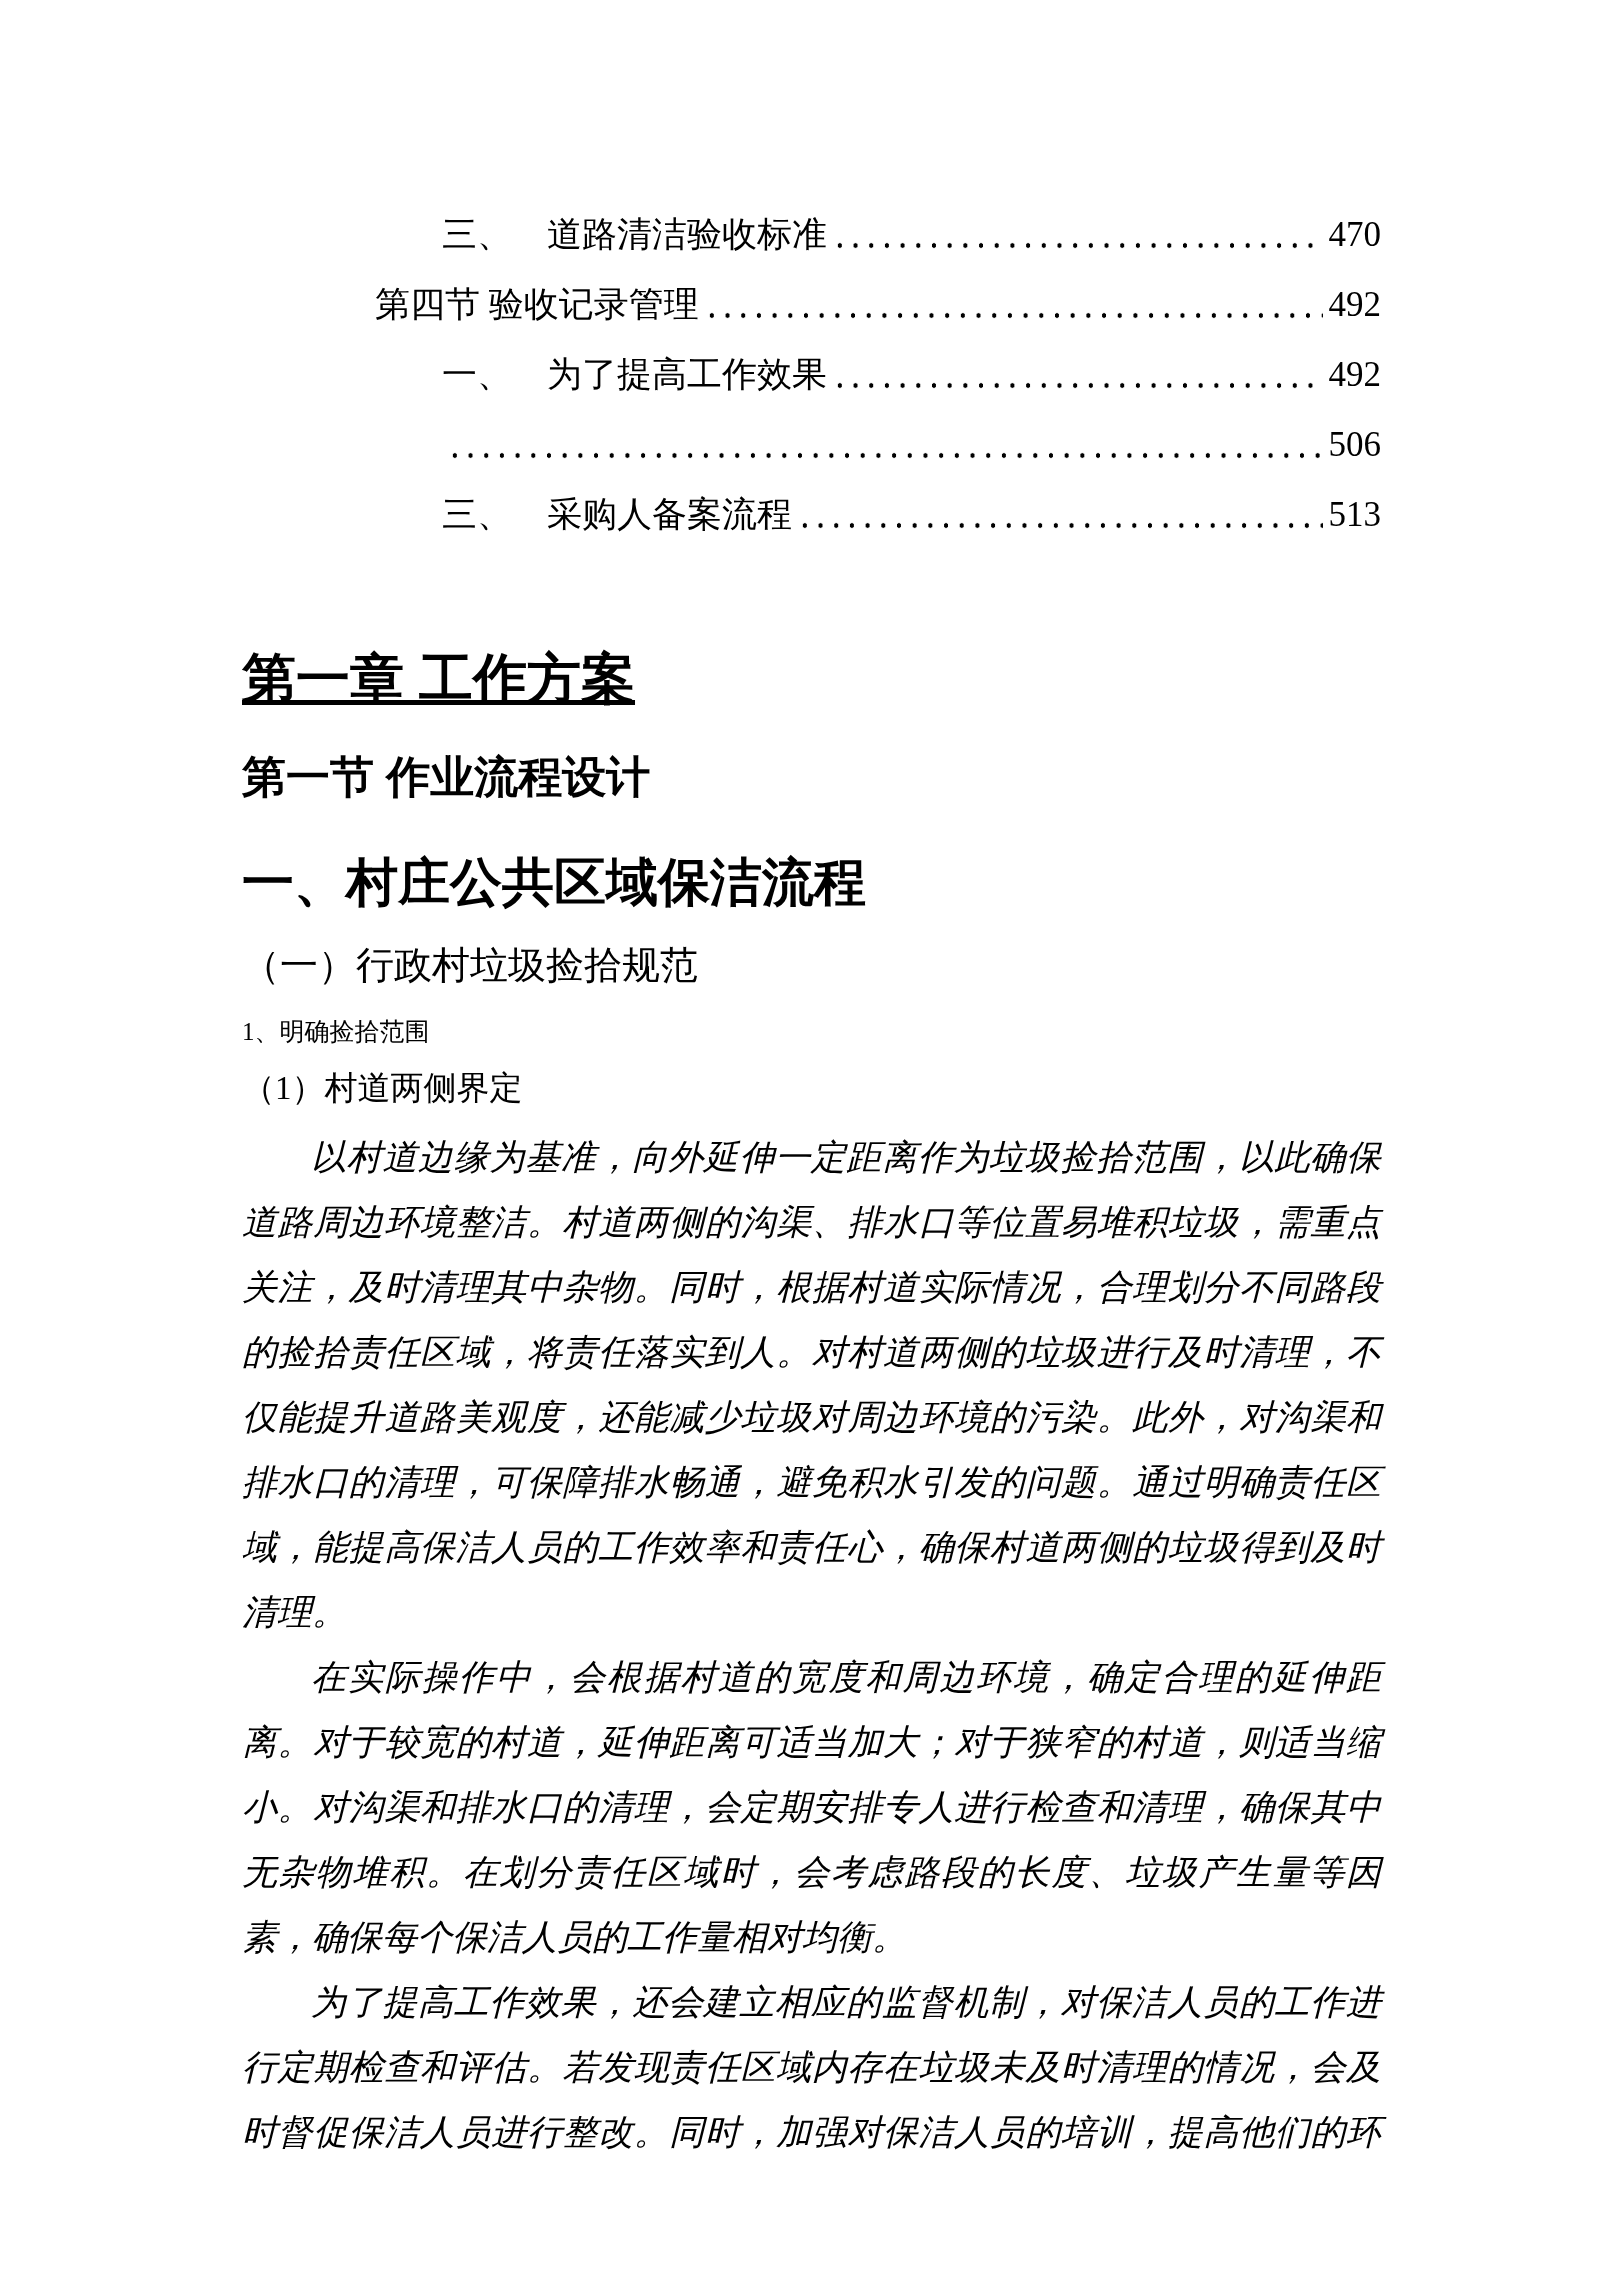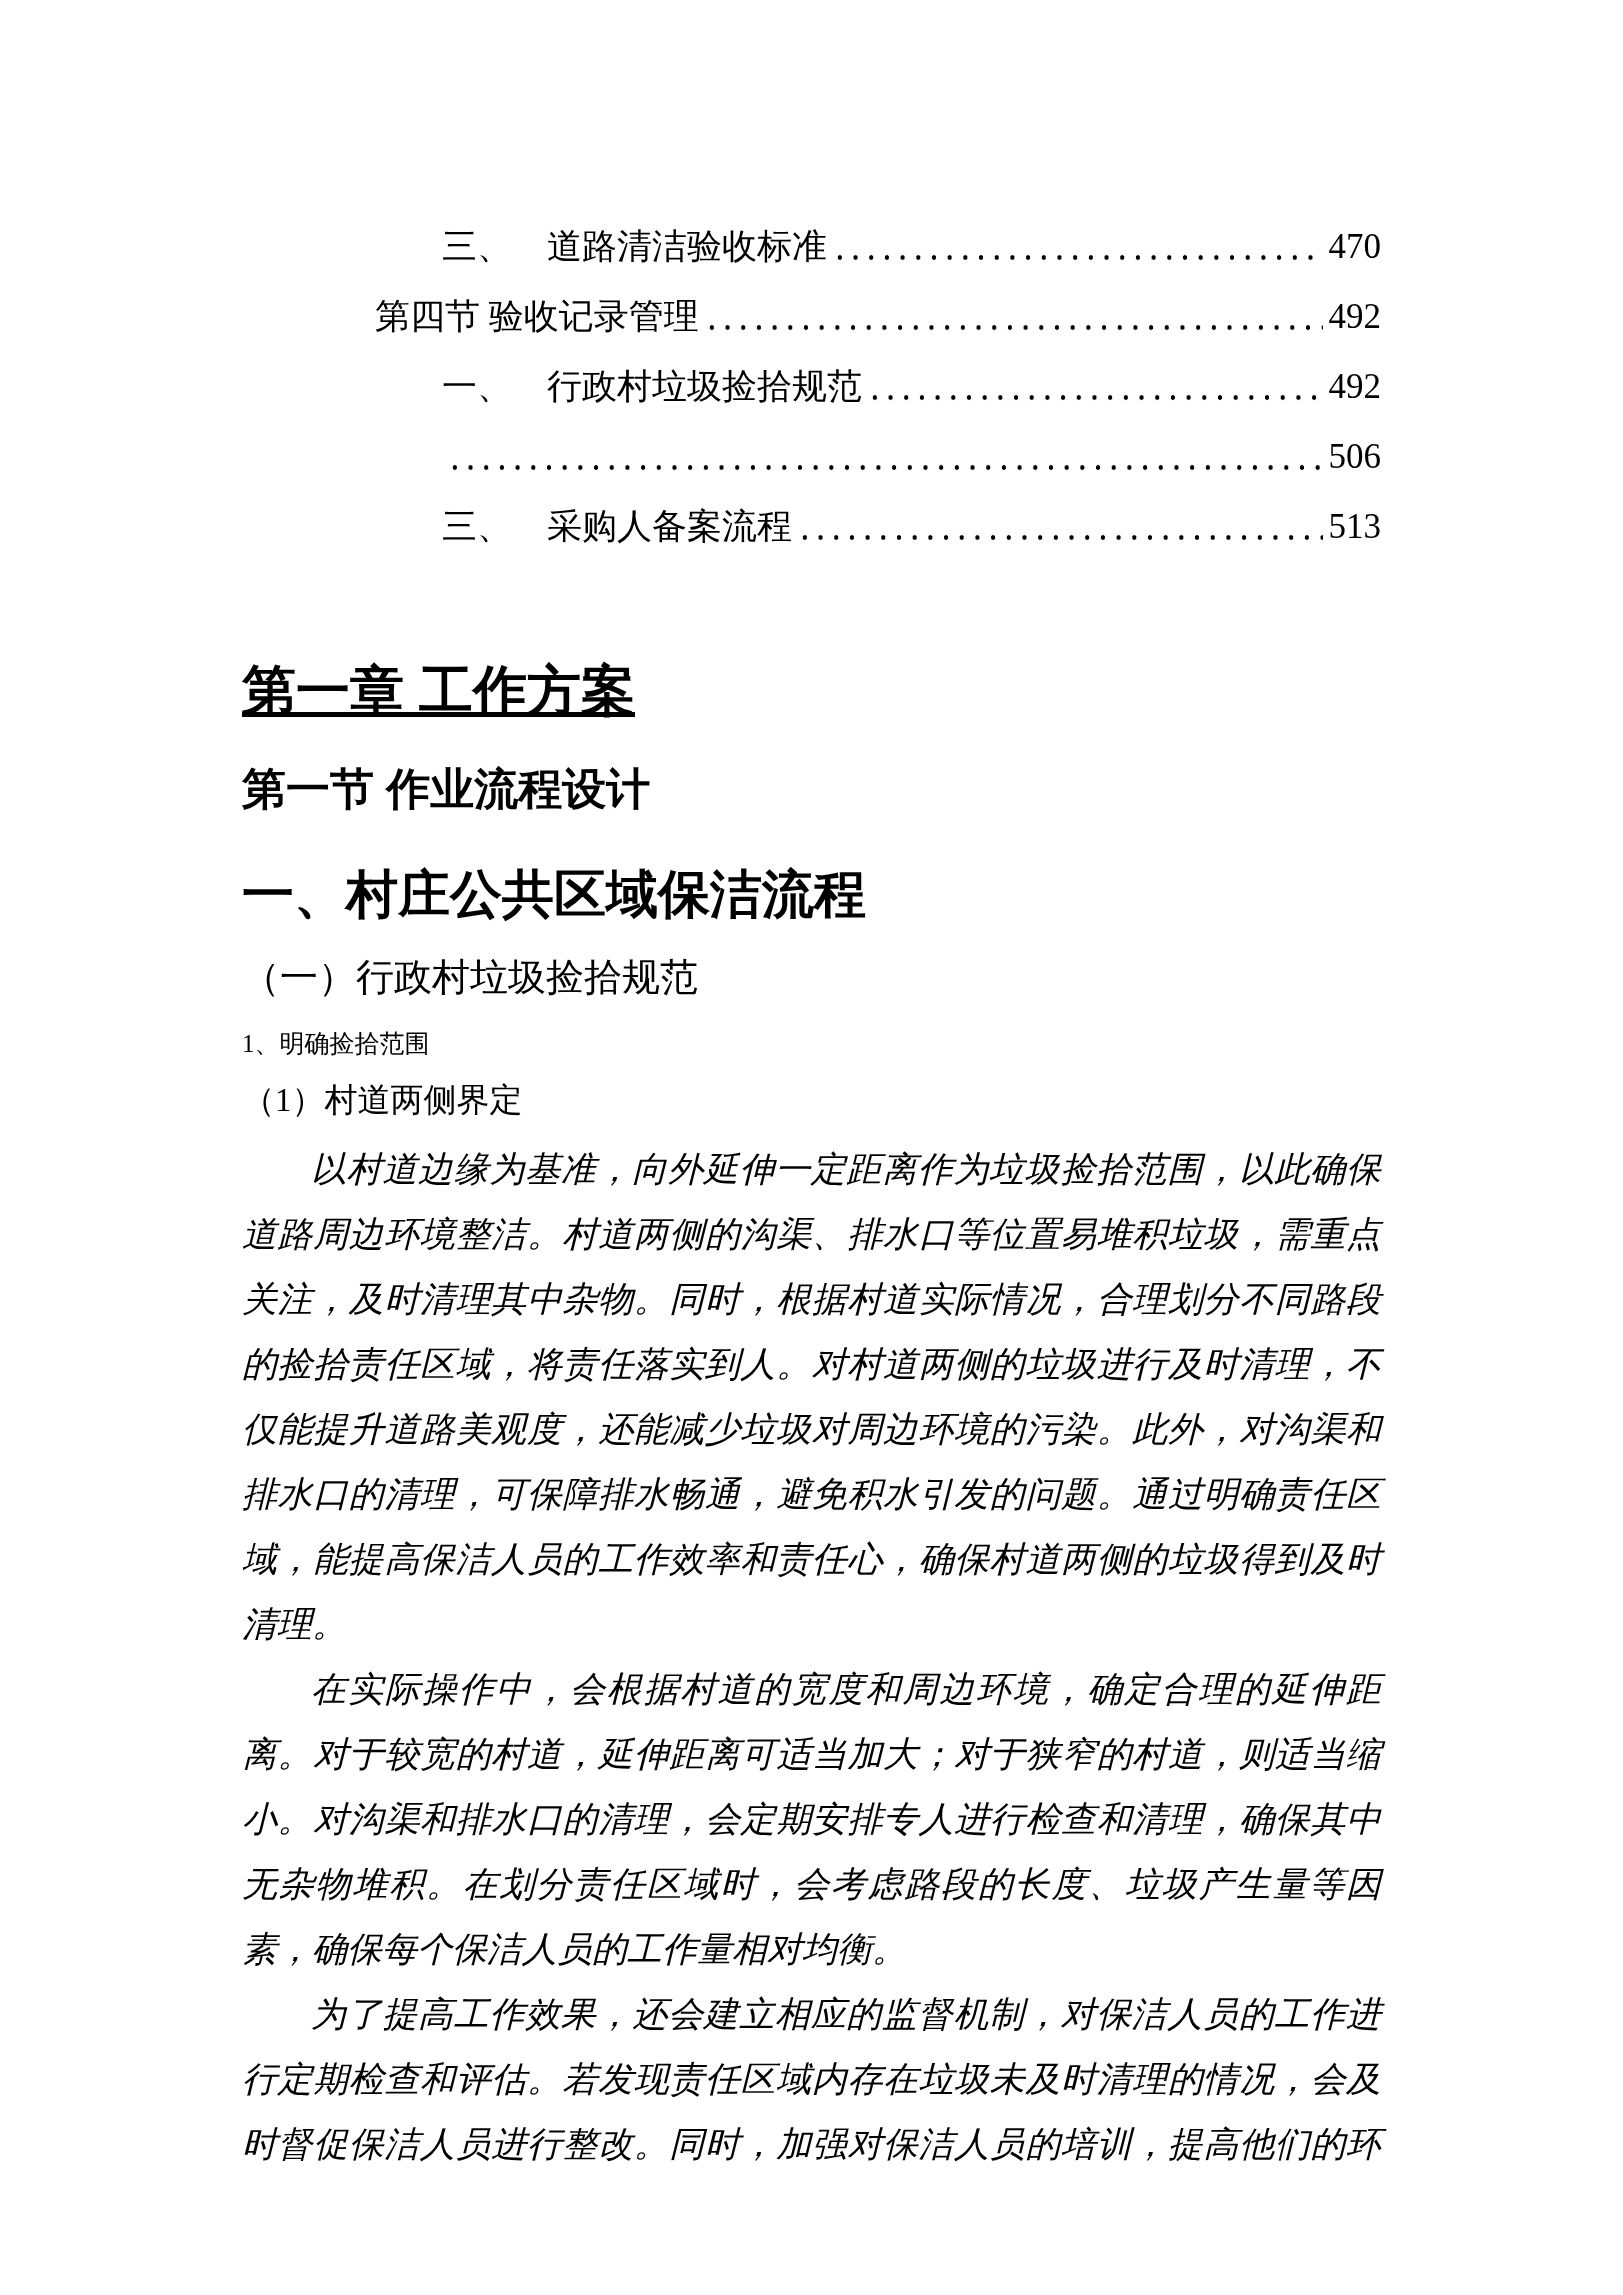--- a/index.html
+++ b/index.html
@@ -4,21 +4,21 @@
 <style>
   html, body {
     margin: 0;
     padding: 0;
     background: #ffffff;
   }
   .page {
     position: relative;
     width: 1623px;
     height: 2169px;
-    margin: 16px auto;
+    margin: 4px auto;
     background: #ffffff;
     box-sizing: border-box;
     padding: 196px 242px 0 242px;
     font-family: "Liberation Serif", "DejaVu Serif", serif;
     color: #000000;
     overflow: hidden;
   }
 
   
   .toc {
@@ -114,21 +114,21 @@
       <span class="toc-page">470</span>
     </div>
 
     <div class="toc-row level-1">
       <span class="toc-label">第四节 验收记录管理</span>
       <span class="toc-dots"></span>
       <span class="toc-page">492</span>
     </div>
 
     <div class="toc-row level-2">
-      <span class="toc-label">一、　行政村垃圾捡拾规范</span>
+      <span class="toc-label">一、　为了提高工作效果</span>
       <span class="toc-dots"></span>
       <span class="toc-page">492</span>
     </div>
 
     <div class="toc-row level-2">
       <span class="toc-dots"></span>
       <span class="toc-page">506</span>
     </div>
 
     <div class="toc-row level-2">

